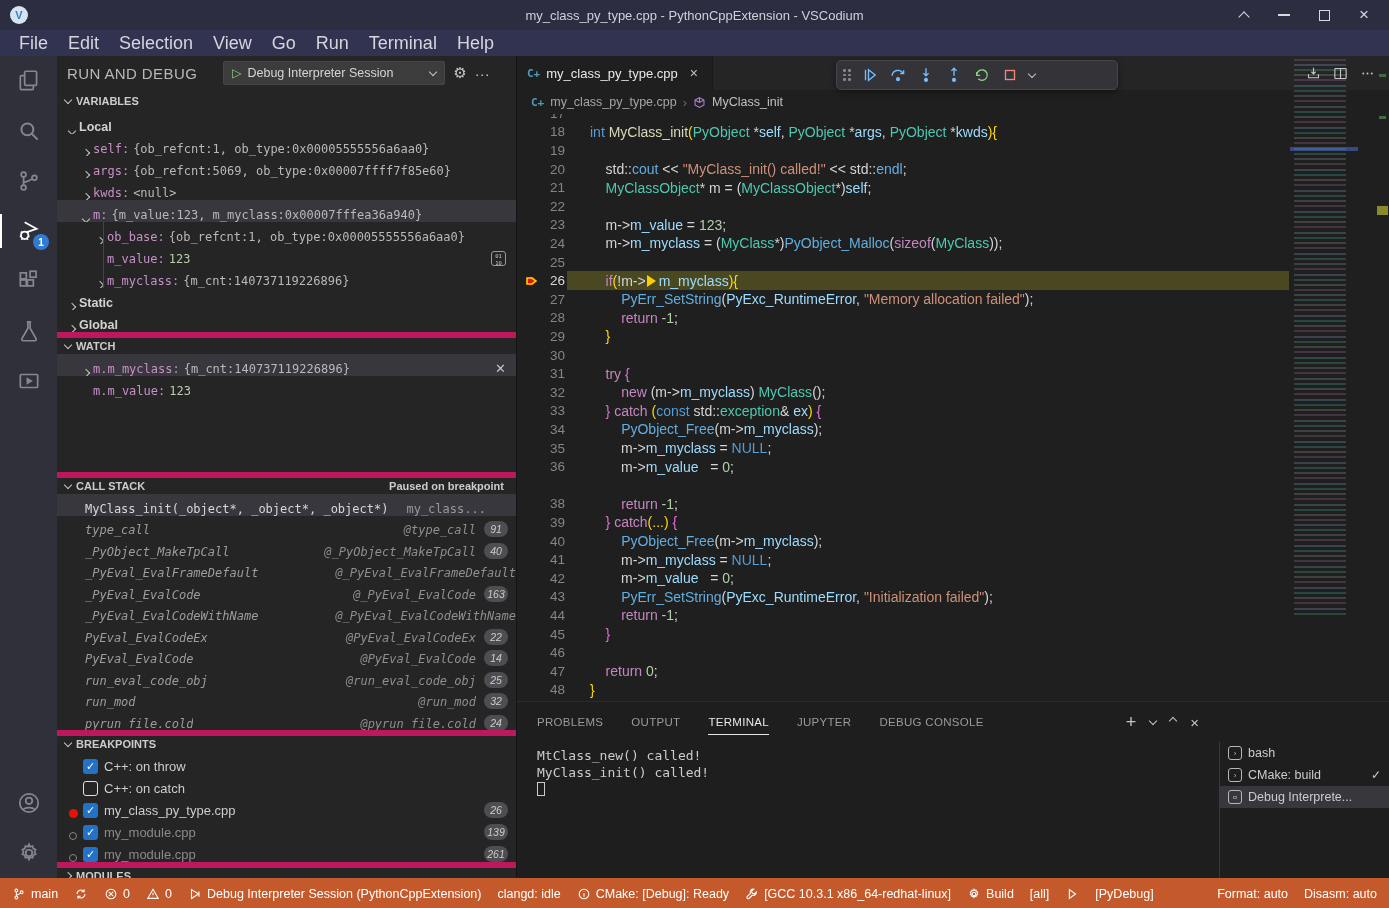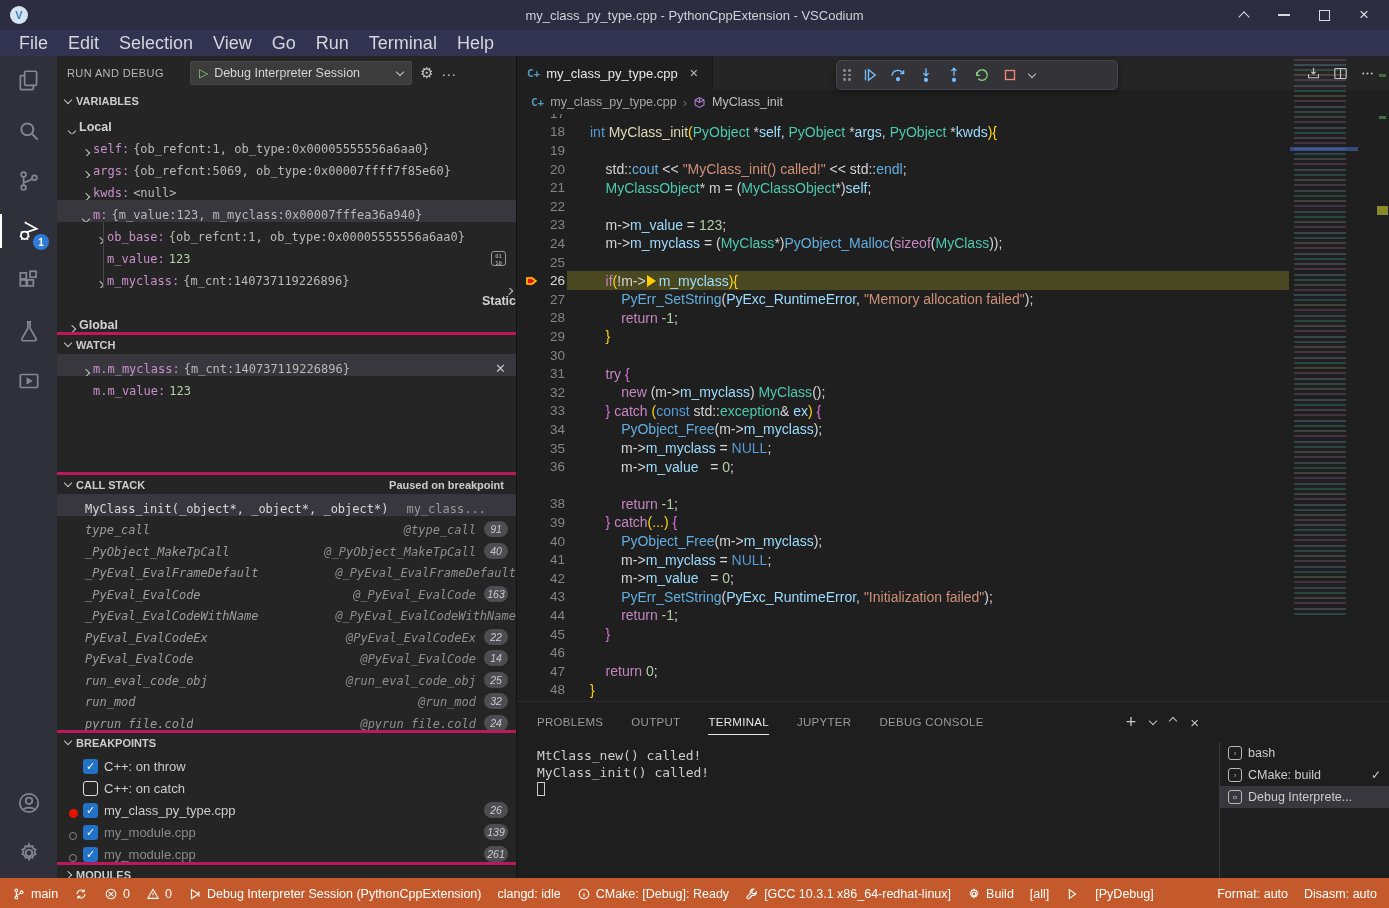--- a/index.html
+++ b/index.html
@@ -42,29 +42,29 @@
   .act-badge { position:absolute; right:8px; bottom:6px; min-width:16px; height:16px;
     background:#2f7bd6; color:#fff; border-radius:50%; font-size:10px; display:flex;
     align-items:center; justify-content:center; font-weight:bold;}
   #act-bottom { margin-top:auto; }
 
   
   #sidebar { left:57px; top:56px; width:459px; height:822px; background:#252526;
     font-size:13px; overflow:hidden; }
   #sidebar-header { position:absolute; left:0; top:0; width:459px; height:34px;
     display:flex; align-items:center; padding:0 10px; gap:8px;}
-  #sidebar-title { font-size:11px; color:#b8b8b8; letter-spacing:.4px; }
+  #sidebar-title { font-size:15px; color:#b8b8b8; letter-spacing:.4px; }
   #debug-config { margin-left:18px; height:24px; background:#3c3c3c; border:1px solid #464647;
     border-radius:2px; display:flex; align-items:center; gap:6px; padding:0 8px; width:222px;}
   #debug-config .play { color:#89d185; font-size:12px; }
   #debug-config .lbl { font-size:12.5px; color:#d6d6d6; white-space:nowrap; overflow:hidden;}
   .gear-btn, .more-btn { color:#c5c5c5; font-size:15px; }
   .section-header { position:absolute; left:0; width:459px; height:22px; display:flex;
     align-items:center; gap:5px; padding:0 8px; font-size:11px; font-weight:bold;
-    color:#cccccc; border-top:3px solid #be185d; background:#252526; z-index:3;}
+    color:#cccccc; border-top:6px solid #be185d; background:#252526; z-index:3;}
   .sec-chev { width:6px; height:6px; border-right:1.3px solid #c5c5c5;
     border-bottom:1.3px solid #c5c5c5; display:inline-block; }
   .sec-chev.d { transform:rotate(45deg); margin-top:-3px;}
   .sec-chev.r { transform:rotate(-45deg); }
   .row { position:absolute; left:0; width:459px; height:22px; display:flex; align-items:flex-end;
     font-family:"DejaVu Sans Mono", monospace; font-size:12px; white-space:nowrap; overflow:hidden;}
   .row.selected { background:#37373d; }
   .row .tw { width:14px; display:flex; justify-content:center; flex:none;}
   .vname { color:#c88fc8; }
   .vval { color:#b9b9b9; margin-left:4px;}
@@ -336,21 +336,21 @@
           <span class="vnum">123</span>
           <span class="bin-icon">01<br>10</span>
         </div>
         <div class="row" style="top: 210px; padding-left: 36px;">
           <span class="tw">
             <i class="sec-chev r"></i>
           </span>
           <span class="vname">m_myclass:</span>
           <span class="vval">{m_cnt:140737119226896}</span>
         </div>
-        <div class="row" style="top: 232px; padding-left: 8px; flex-direction: column;">
+        <div class="row" style="top: 232px; padding-left: 8px;">
           <span class="tw">
             <i class="sec-chev r"></i>
           </span>
           <span class="grp-label">Static</span>
         </div>
         <div class="row" style="top: 254px; padding-left: 8px;">
           <span class="tw">
             <i class="sec-chev r"></i>
           </span>
           <span class="grp-label">Global</span>

